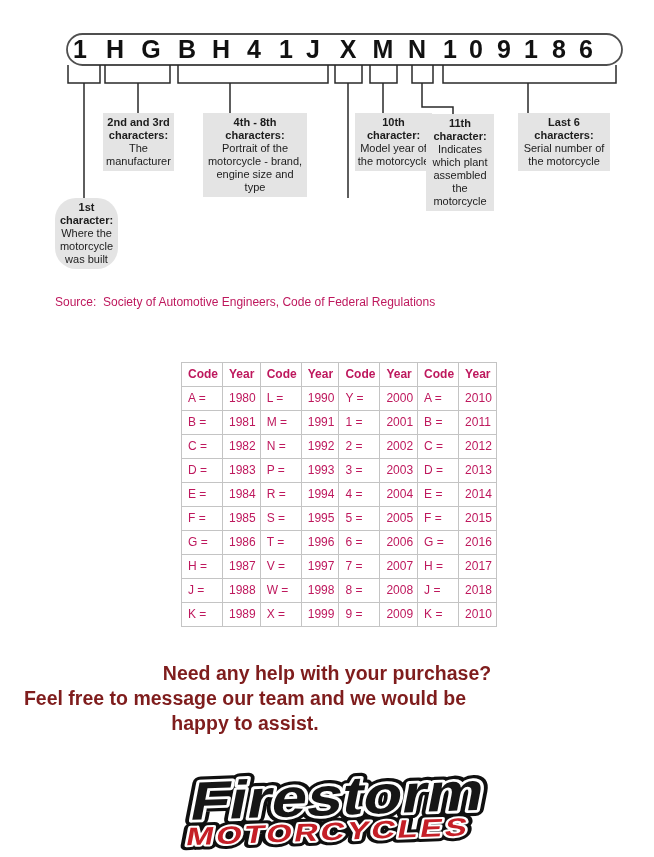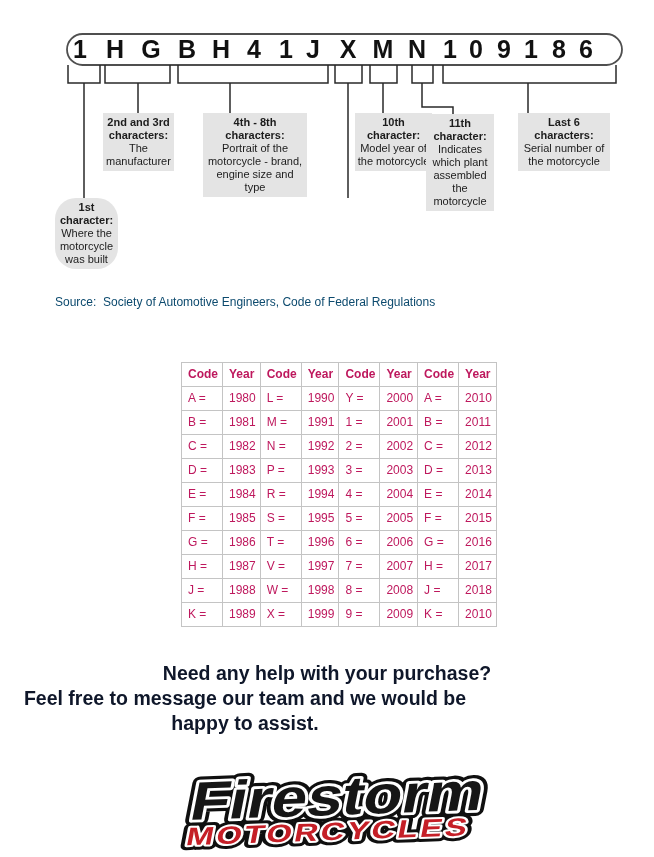--- a/index.html
+++ b/index.html
@@ -17,34 +17,34 @@
   .callout-heading{display:block;font-weight:bold;}
   .callout-desc{display:block;font-weight:normal;}
   .callout-1{left:55px;top:198px;width:63px;border-radius:21px;}
   .callout-2{left:103px;top:113px;width:71px;}
   .callout-3{left:203px;top:113px;width:104px;padding:3px 3px;}
   .callout-4{left:300px;top:198px;width:95px;}
   .callout-5{left:355px;top:113px;width:77px;padding:3px 1px;}
   .callout-6{left:426px;top:114px;width:68px;padding:3px 1px;}
   .callout-7{left:518px;top:113px;width:92px;}
 
-  .source-note{position:absolute;left:55px;top:295px;font-size:12px;color:#0c4a6e;white-space:pre;}
+  .source-note{position:absolute;left:55px;top:295px;font-size:12px;color:#be185d;white-space:pre;}
 
   
   .table-wrap{position:absolute;left:181px;top:362px;}
   table.year-table{border-collapse:collapse;font-size:12px;color:#be185d;}
   .year-table th,.year-table td{border:1px solid #c4c4c4;text-align:left;
       padding:4px 4px 4px 6px;height:15px;line-height:15px;background:#fff;}
   .year-table th{font-weight:bold;}
   .year-table th:nth-child(odd),.year-table td:nth-child(odd){width:27px;}
   .year-table th:nth-child(even),.year-table td:nth-child(even){width:24px;}
 
   
   .help{position:absolute;left:0;top:661px;width:654px;text-align:center;
-        font-size:19.5px;line-height:25px;font-weight:bold;color:#0f172a;}
+        font-size:19.5px;line-height:25px;font-weight:bold;color:#7f1d1d;}
   .help p{margin:0;}
   .help-wrap{max-width:490px;margin:0 auto;}
 
   
   .logo-svg{position:absolute;left:148px;top:762px;}
   .logo-text{font-family:"Liberation Sans",sans-serif;font-weight:bold;}
   .brand-t{font-size:54px;}
   .tag-t{font-size:25px;letter-spacing:2px;}
   .l-black{stroke:#0f0f0f;stroke-width:12px;stroke-linejoin:round;fill:none;}
   .l-white{stroke:#ffffff;stroke-width:5.5px;stroke-linejoin:round;fill:none;}

